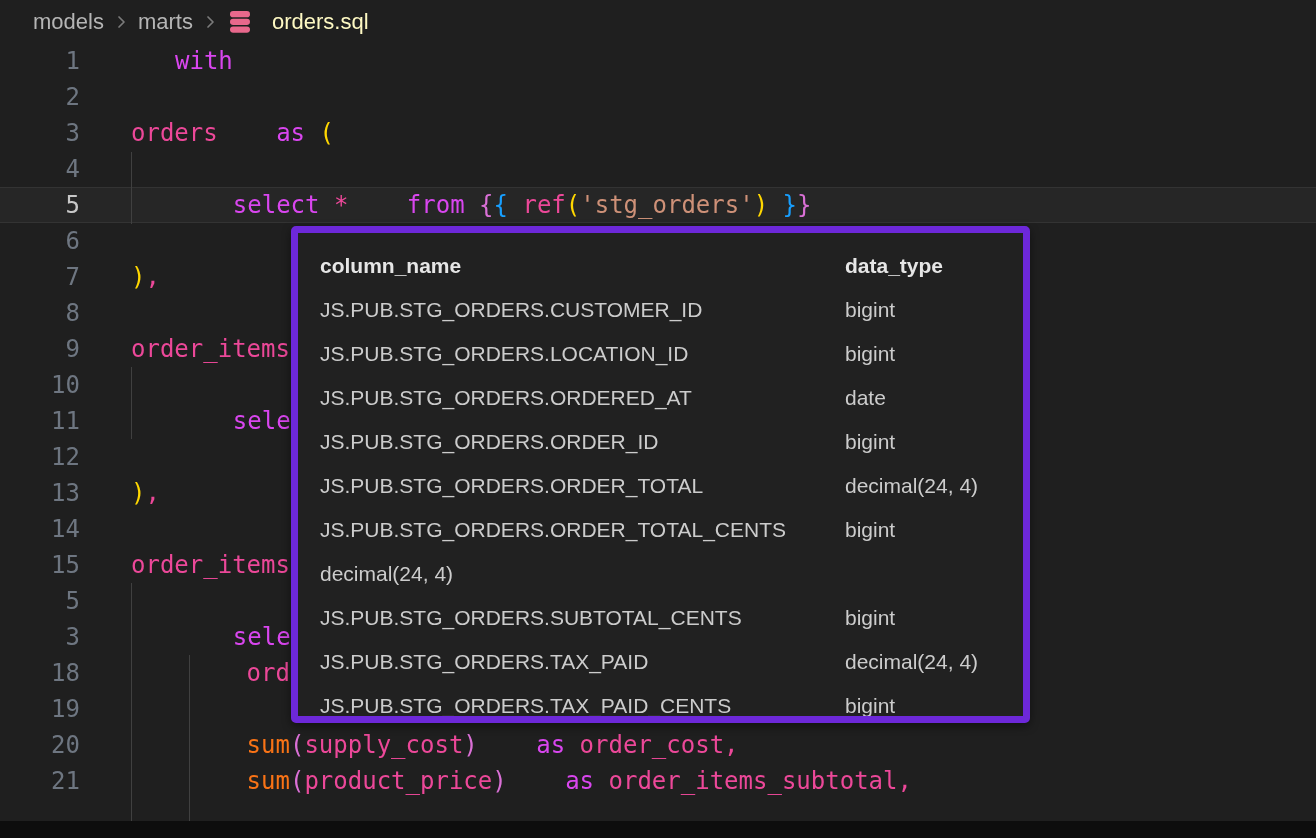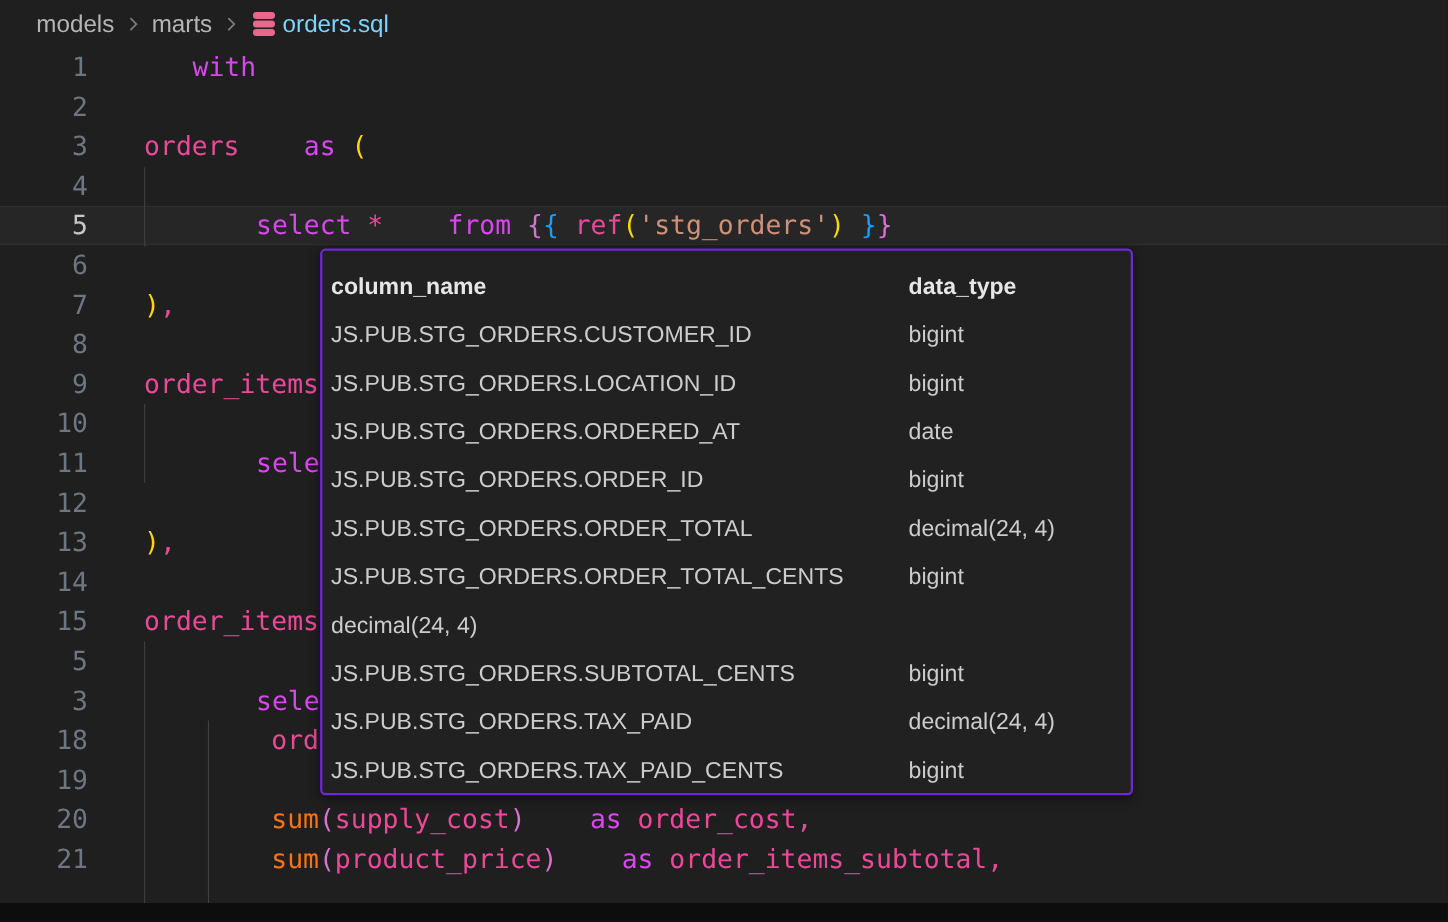--- a/index.html
+++ b/index.html
@@ -1,21 +1,21 @@
 <!DOCTYPE html>
 <html><head>
 <meta charset="utf-8">
 <style>
   html,body{margin:0;padding:0;background:#1f1f1f;width:1316px;height:838px;overflow:hidden;
     -webkit-font-smoothing:antialiased;}
   
   .breadcrumb{position:absolute;top:0;left:0;right:0;height:44px;display:flex;align-items:center;
     padding-left:33px;font-family:"Liberation Sans",sans-serif;font-size:22px;color:#a9a9a9;gap:9px;}
   .breadcrumb .crumb{color:#b5b5b5;}
-  .breadcrumb .file{color:#7dd3fc;display:flex;align-items:center;gap:4px;}
+  .breadcrumb .file{color:#fef9c3;display:flex;align-items:center;gap:19px;}
   .chev{display:inline-flex;align-items:center;color:#7a7a7a;}
   
   .editor{position:absolute;top:43px;left:0;right:0;bottom:0;
     font-family:"DejaVu Sans Mono","Liberation Mono",monospace;font-size:24px;}
   .line{display:flex;height:36px;line-height:36px;white-space:pre;position:relative;}
   .ln{width:80px;text-align:right;color:#6e7681;flex:0 0 80px;user-select:none;}
   .code{padding-left:51px;color:#d4d4d4;}
   .line.current{background:rgba(255,255,255,0.035);
     box-shadow:inset 0 1px 0 #333333, inset 0 -1px 0 #333333;}
   .line.current .ln{color:#c8c8c8;}
@@ -25,22 +25,22 @@
   .tok.fn{color:#f97316;}
   .tok.b1{color:#ffd700;}
   .tok.b2{color:#da70d6;}
   .tok.b3{color:#179fff;}
   
   .guide{position:absolute;width:1px;background:#404040;z-index:2;}
   
   .bottom-strip{position:absolute;left:0;right:0;top:821px;height:17px;background:#0d0d0d;z-index:5;}
   
   .popup{position:absolute;left:291px;top:226px;width:739px;height:497px;background:#212121;
-    border:2px solid #6d28d9;border-radius:5px;box-sizing:border-box;z-index:10;
-    box-shadow:0 3px 10px rgba(0,0,0,0.45);padding:11px 0 0 8px;
+    border:7px solid #6d28d9;border-radius:5px;box-sizing:border-box;z-index:10;
+    box-shadow:0 3px 10px rgba(0,0,0,0.45);padding:11px 0 0 22px;
     font-family:"Liberation Sans",sans-serif;font-size:21px;color:#cccccc;overflow:hidden;}
   .prow,.phead{display:grid;grid-template-columns:525px 1fr;height:44px;line-height:44px;}
   .phead{font-weight:bold;color:#e6e6e6;}
 </style>
 </head>
 <body>
 
 <div class="breadcrumb">
   <span class="crumb">models</span>
   <span class="chev">

